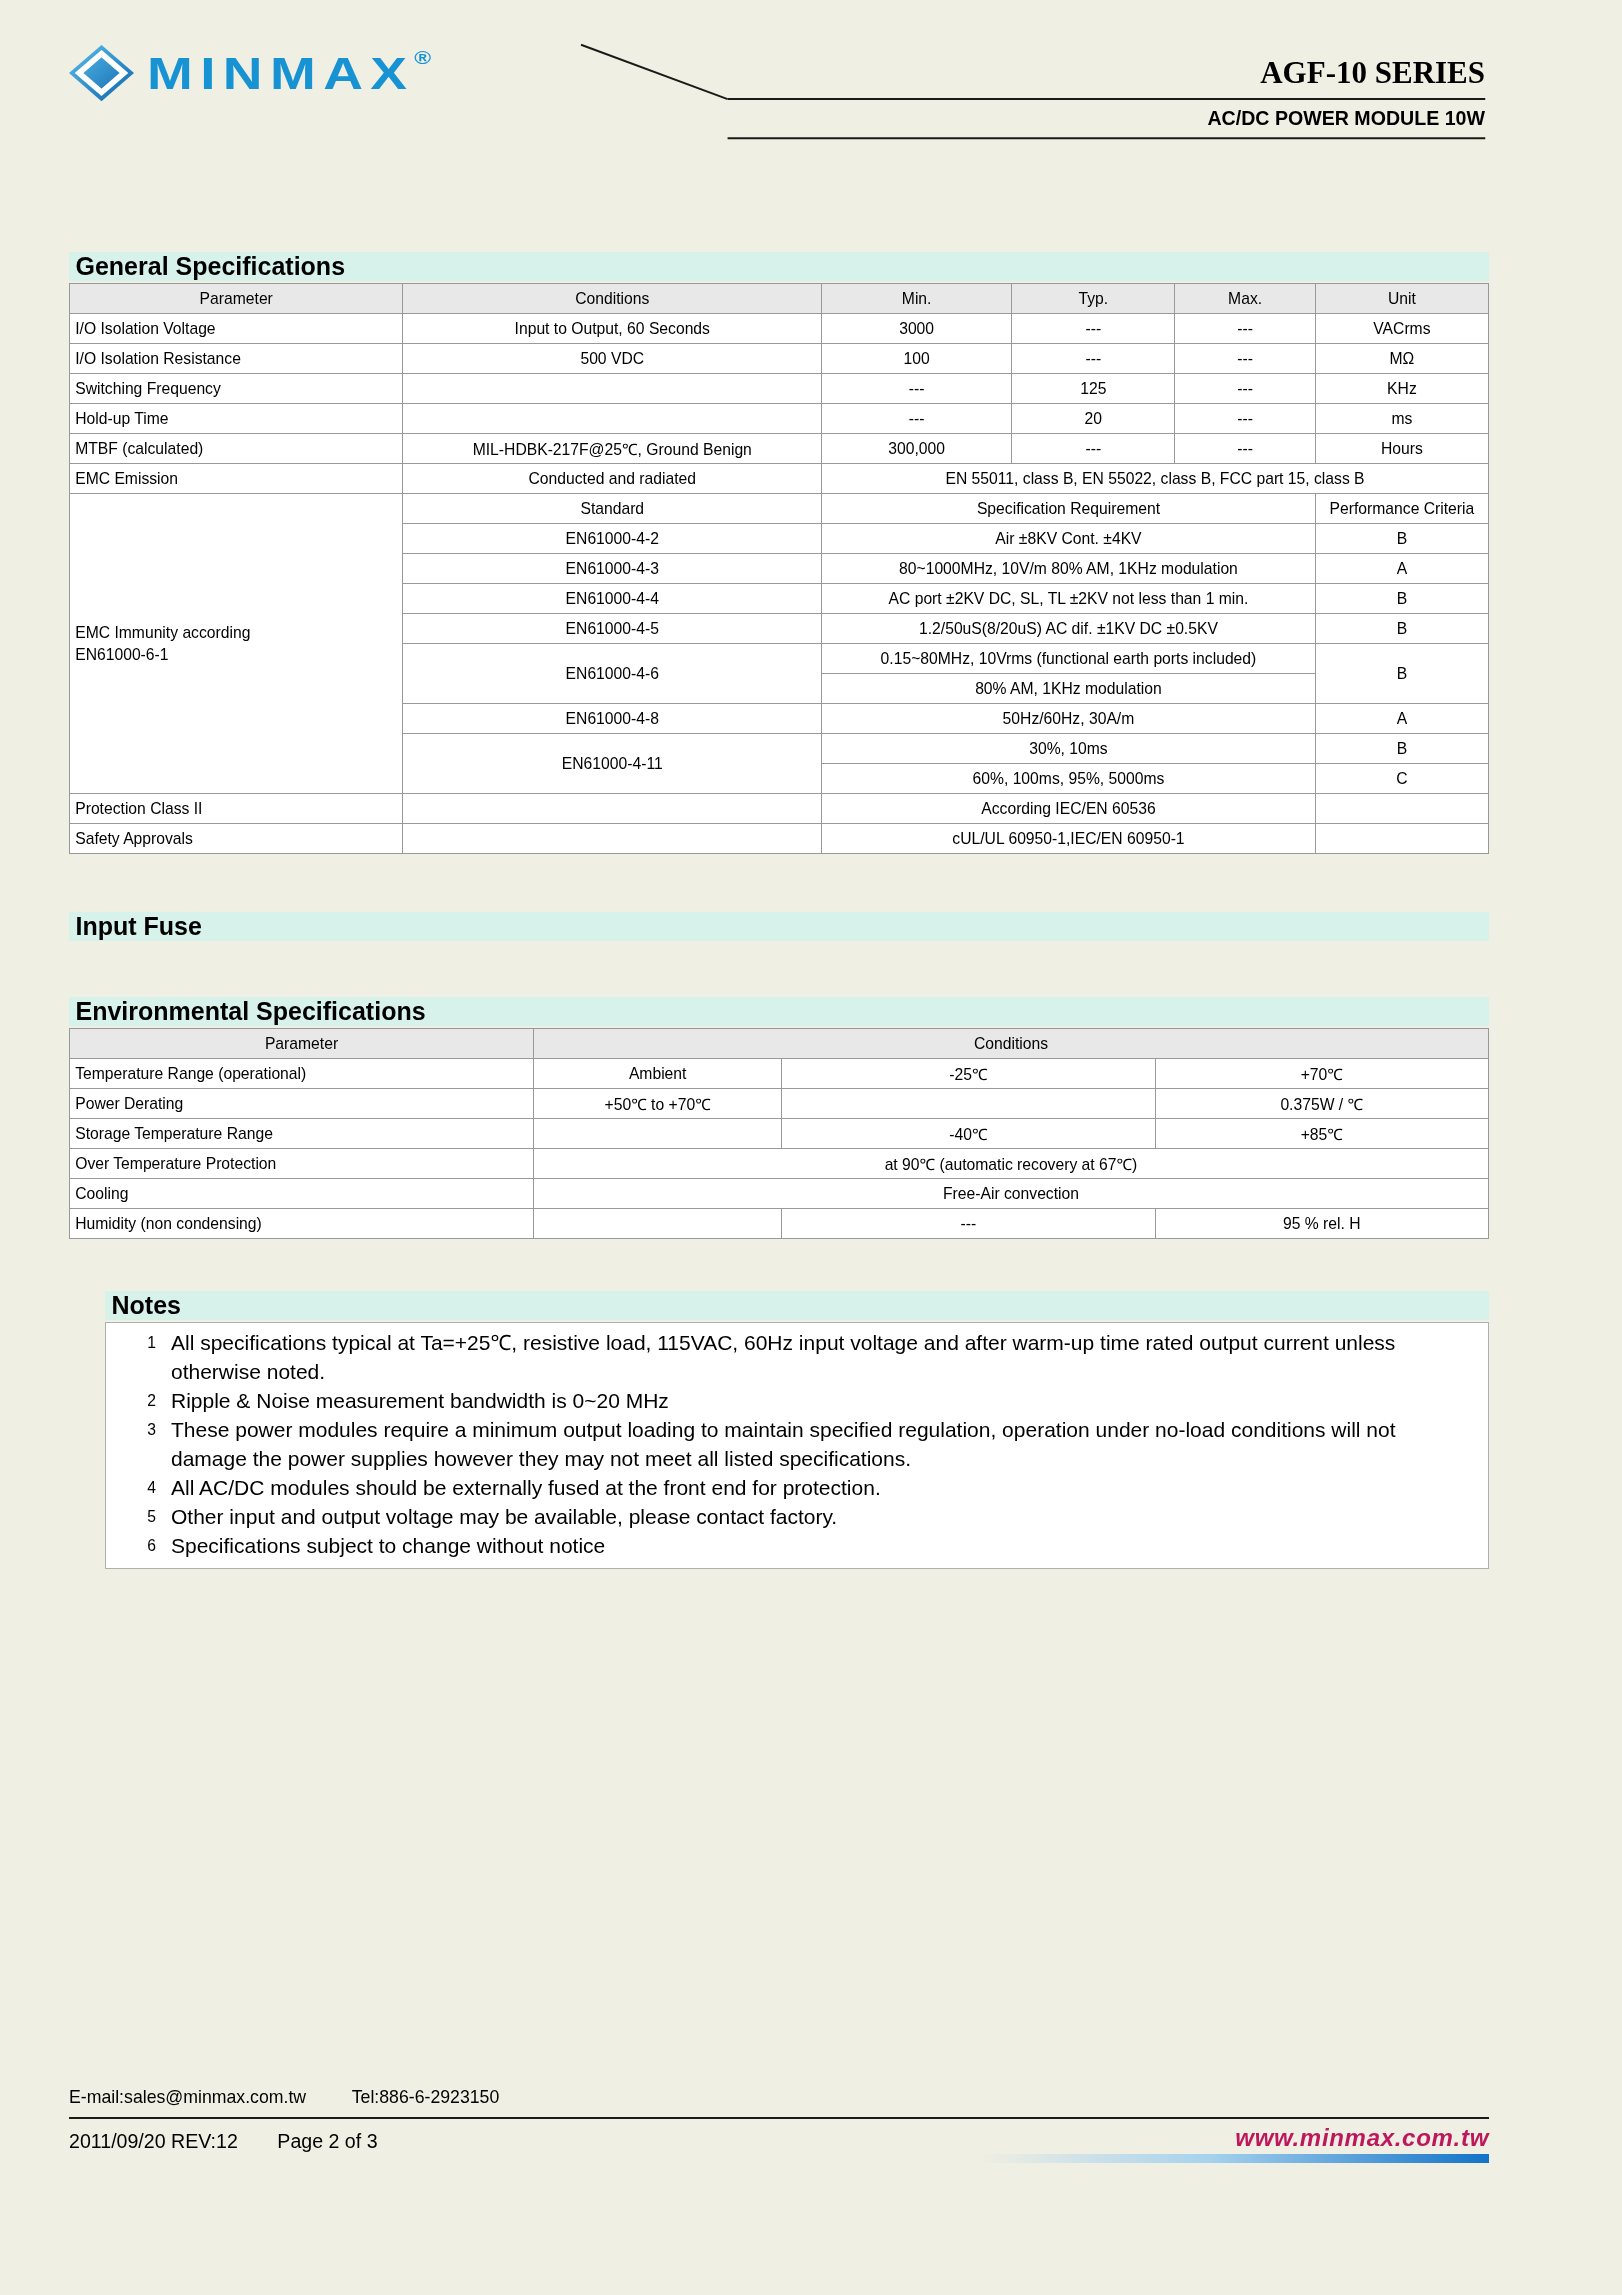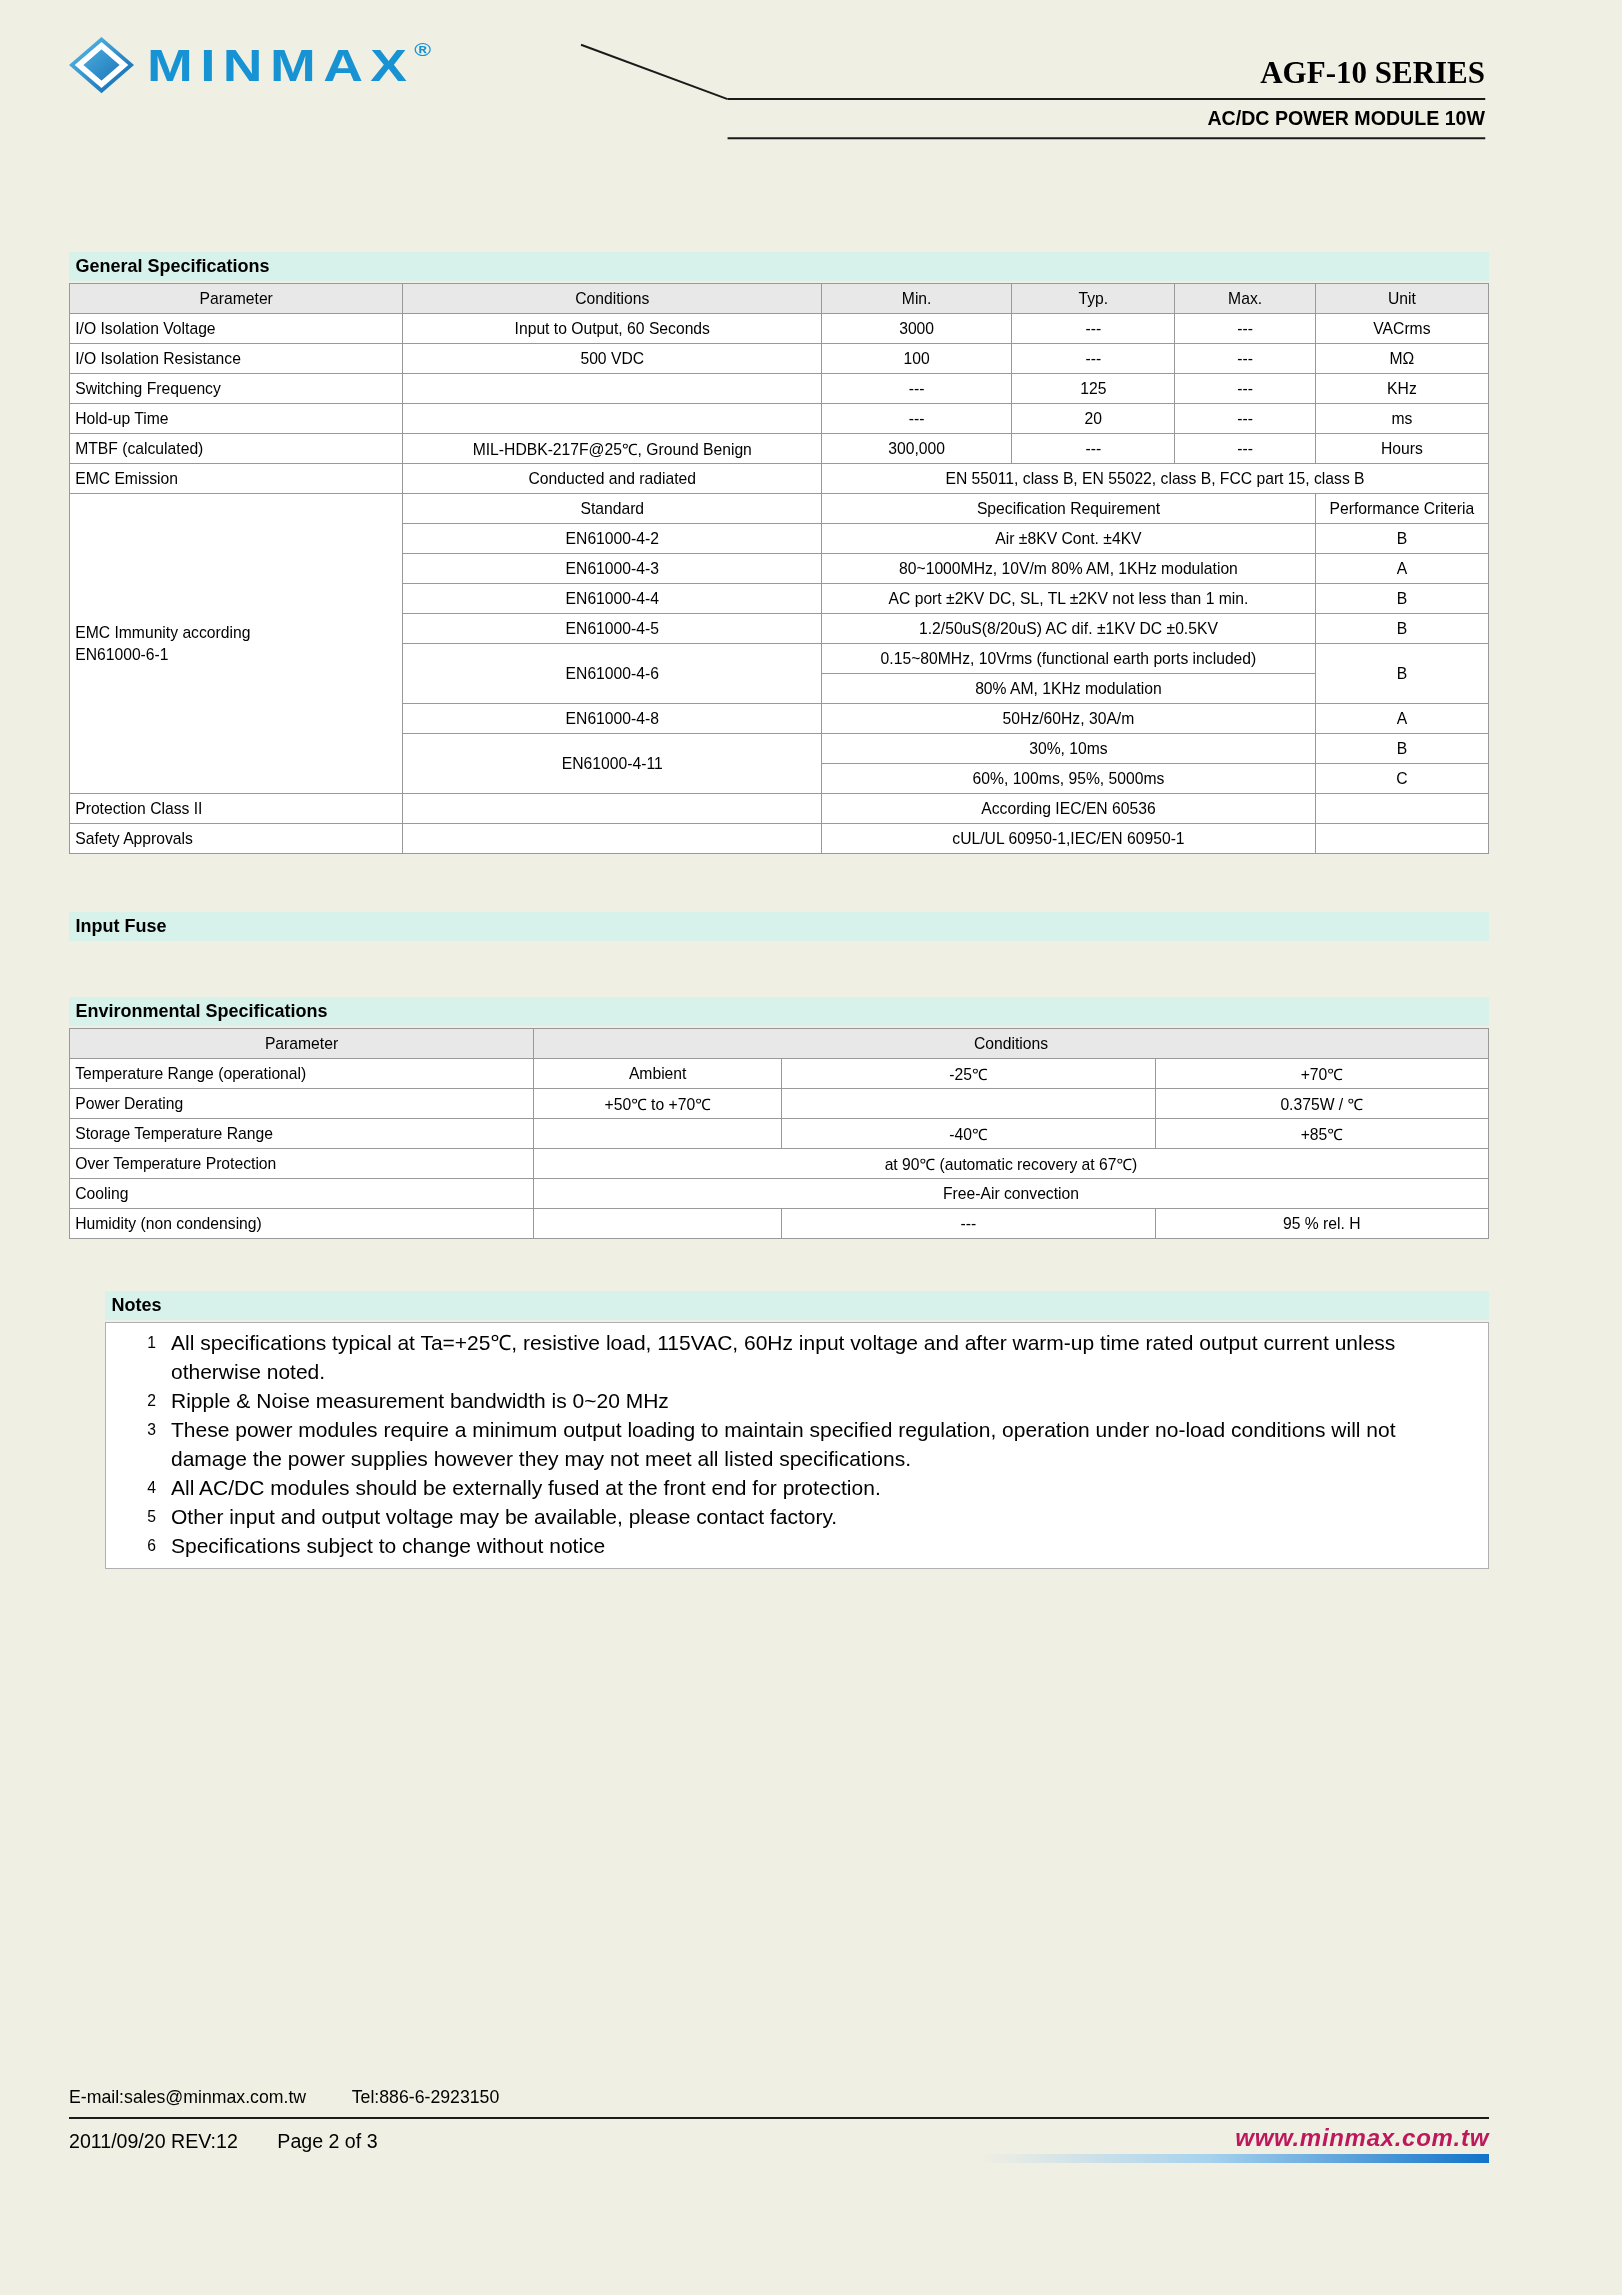--- a/index.html
+++ b/index.html
@@ -8,21 +8,21 @@
     background:#f0efe3;
     font-family:"Liberation Sans", sans-serif;
     color:#000;
   }
   .page { position:relative; width:1622px; height:2295px; overflow:hidden; }
   .content { width:1420px; margin-left:69px; }
 
   
   .header { position:relative; height:151px; }
   .header-lines { position:absolute; left:0; top:0; }
-  .logo { position:absolute; left:69px; top:36px; display:flex; align-items:center;text-align:right; }
+  .logo { position:absolute; left:69px; top:44px; display:flex; align-items:center;text-align:right; }
   .logo-diamond { margin-right:13px; }
   .logo-text {
     display:inline-block;
     font-size:44px; font-weight:bold; color:#1793d3;
     letter-spacing:5.9px;
     transform:scaleX(1.25); transform-origin:left center;
     white-space:nowrap;
   }
   .logo-text sup { font-size:18.3px; letter-spacing:0; vertical-align:25px; }
   .series-title {
@@ -31,21 +31,21 @@
   }
   .subtitle {
     position:absolute; top:107px; right:137px;
     font-size:19.6px; font-weight:bold; white-space:nowrap;
   }
 
   
   .section-title {
     height:29px; line-height:29px;
     background:#d7f2ea;
-    font-size:18px; font-weight:bold;
+    font-size:25px; font-weight:bold;
     padding-left:6.5px;
     margin-bottom:2px;
   }
   .sec-general { margin-top:101px; }
   .sec-fuse    { margin-top:58px; }
   .sec-env     { margin-top:56px; }
   .sec-notes   { margin-top:52px;padding-left:36px; }
 
   table {
     border-collapse:collapse; width:100%;

